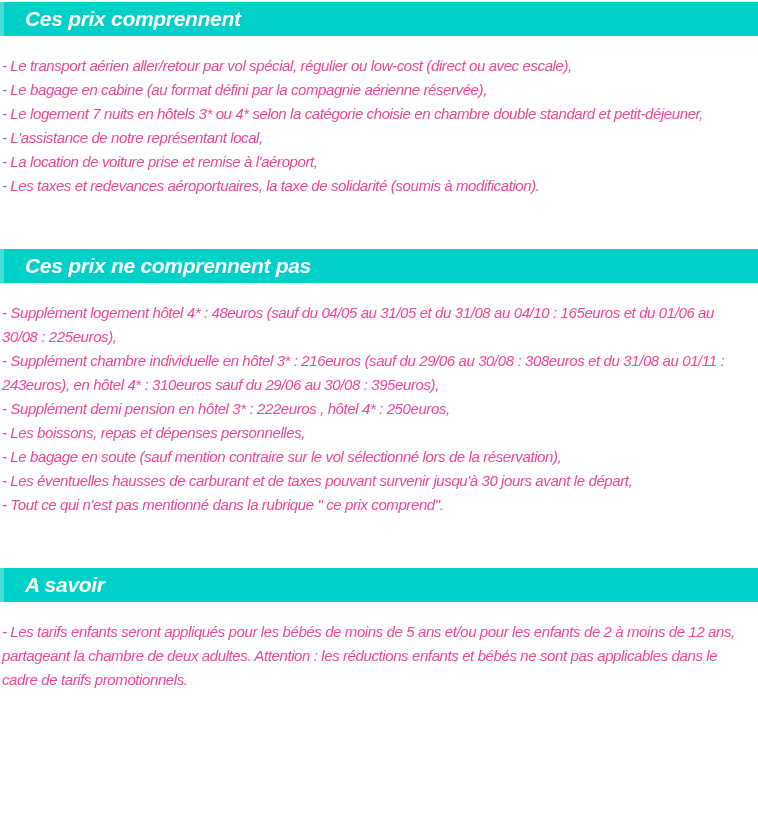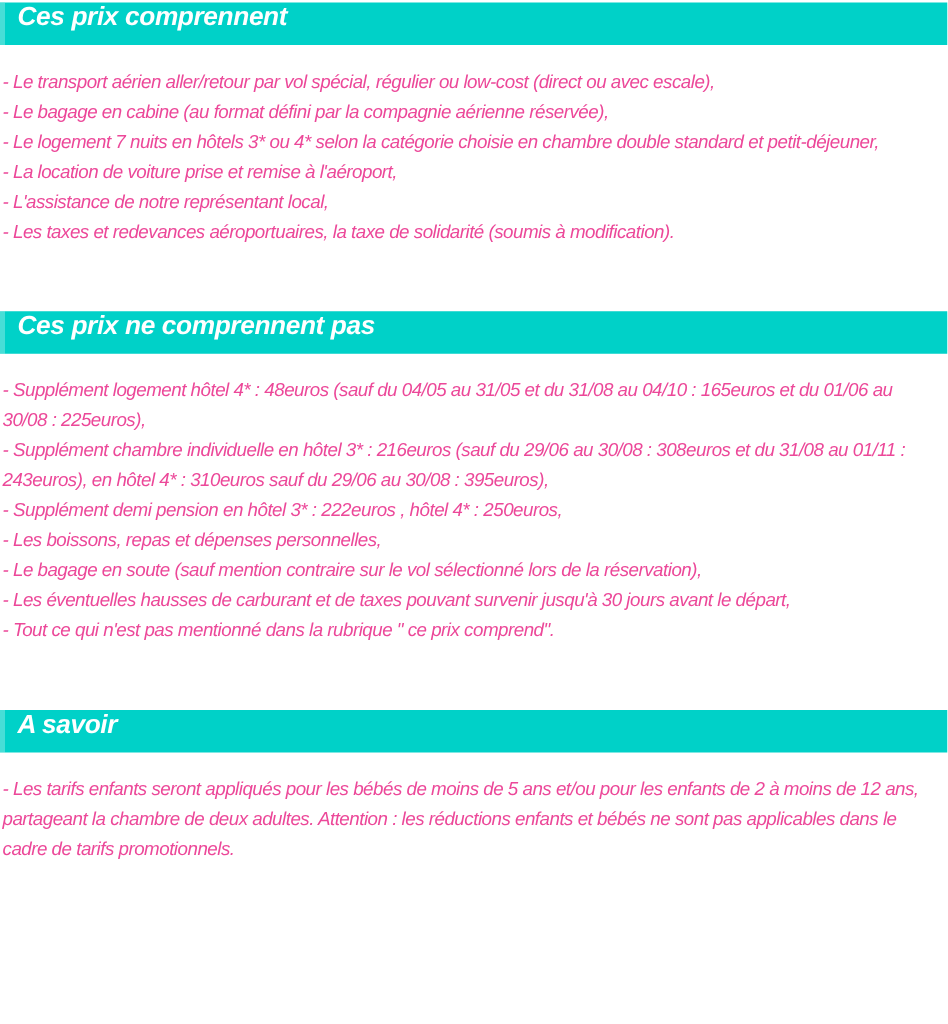--- a/index.html
+++ b/index.html
@@ -13,22 +13,22 @@
   }
   .page {
     width: 758px;
     padding-top: 2px;
     box-sizing: border-box;
   }
   .section-bar {
     background: #00d1c8;
     height: 34px;
     display: flex;
-    align-items: flex-start;
-    padding-left: 14px;
+    align-items: center;
+    padding-left: 25px;
     box-sizing: border-box;
     box-shadow: inset 4px 0 0 rgba(255,255,255,0.28);
   }
   .section-title {
     margin: 0;
     color: #ffffff;
     font-size: 21px;
     font-style: italic;
     font-weight: bold;
     letter-spacing: -0.3px;
@@ -56,22 +56,22 @@
 <main class="page">
 
   <section>
     <div class="section-bar">
       <h2 class="section-title">Ces prix comprennent</h2>
     </div>
     <div class="section-body">
       <p>- Le transport aérien aller/retour par vol spécial, régulier ou low-cost (direct ou avec escale),</p>
       <p>- Le bagage en cabine (au format défini par la compagnie aérienne réservée),</p>
       <p>- Le logement 7 nuits en hôtels 3* ou 4* selon la catégorie choisie en chambre double standard et petit-déjeuner,</p>
+      <p>- L'assistance de notre représentant local,</p>
       <p>- La location de voiture prise et remise à l'aéroport,</p>
-      <p>- L'assistance de notre représentant local,</p>
       <p>- Les taxes et redevances aéroportuaires, la taxe de solidarité (soumis à modification).</p>
     </div>
   </section>
 
   <section>
     <div class="section-bar">
       <h2 class="section-title">Ces prix ne comprennent pas</h2>
     </div>
     <div class="section-body">
       <p>- Supplément logement hôtel 4* : 48euros (sauf du 04/05 au 31/05 et du 31/08 au 04/10 : 165euros et du 01/06 au 30/08 : 225euros),</p>

